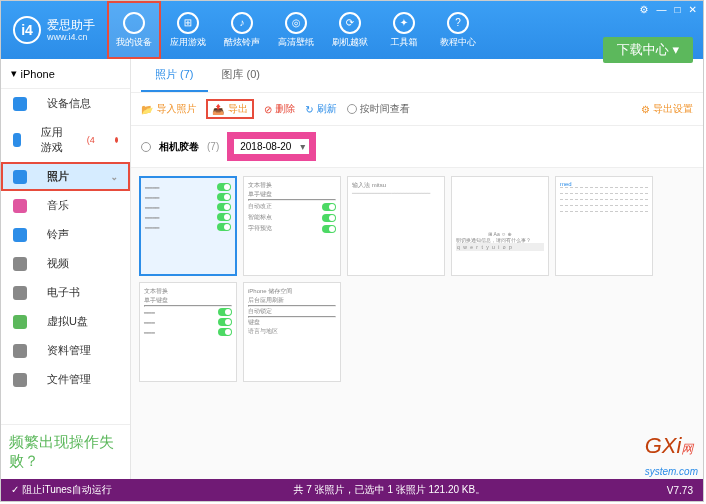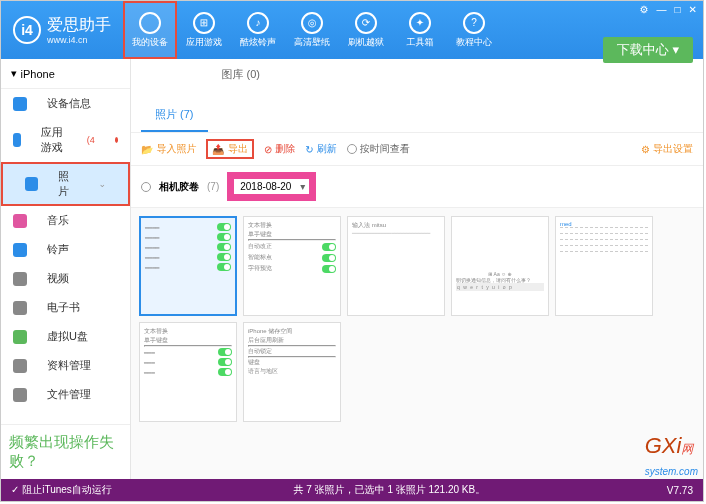--- a/index.html
+++ b/index.html
@@ -1,42 +1,42 @@
 <!DOCTYPE html>
 <html><head>
 <meta charset="utf-8">
 <style>
 * { margin: 0; padding: 0; box-sizing: border-box; font-family: "Microsoft YaHei", Arial, sans-serif; }
 body { width: 706px; height: 504px; overflow: hidden; position: relative; background: #fff; }
 .window { border: 1px solid #ccc; width: 704px; height: 502px; display: flex; flex-direction: column; }
 .titlebar { background: linear-gradient(#3b9ff5, #2c8de8); color: #fff; height: 58px; display: flex; align-items: center; position: relative; }
 .logo { display: flex; align-items: center; padding: 0 12px; gap: 6px; }
 .logo-icon { width: 28px; height: 28px; border: 2px solid #fff; border-radius: 50%; display: flex; align-items: center; justify-content: center; font-weight: bold; font-size: 14px; }
-.logo-text { font-size: 16px; line-height: 1.2; }
+.logo-text { font-size: 12px; line-height: 1.2; }
 .logo-url { font-size: 9px; opacity: .9; }
 .nav { display: flex; height: 100%; }
 .nav-item { width: 54px; display: flex; flex-direction: column; align-items: center; justify-content: center; gap: 2px; font-size: 9px; cursor: pointer; }
 .nav-item.active { background: rgba(255,255,255,.15); border: 2px solid #e74c3c; }
 .nav-icon { width: 22px; height: 22px; border: 2px solid #fff; border-radius: 50%; display: flex; align-items: center; justify-content: center; font-size: 10px; }
 .win-controls { position: absolute; top: 3px; right: 6px; display: flex; gap: 8px; font-size: 10px; }
 .download-btn { position: absolute; right: 10px; top: 36px; background: #5cb85c; color: #fff; padding: 4px 14px; font-size: 13px; border-radius: 2px; }
 .body { flex: 1; display: flex; min-height: 0; }
 .sidebar { width: 130px; border-right: 1px solid #e5e5e5; display: flex; flex-direction: column; }
 .device-header { padding: 8px 10px; font-size: 11px; border-bottom: 1px solid #eee; display: flex; align-items: center; gap: 4px; }
 .side-list { flex: 1; overflow: auto; }
 .side-item { display: flex; align-items: center; gap: 20px; padding: 7px 12px; font-size: 11px; color: #333; cursor: pointer; position: relative; }
-.side-item.selected { background: #d6ecff; border: 2px solid #e74c3c; padding: 5px 22px; }
+.side-item.selected { background: #d6ecff; border: 2px solid #e74c3c; padding: 5px 10px; font-weight: bold; }
 .side-icon { width: 14px; height: 14px; border-radius: 3px; display: inline-block; }
 .dot { width: 6px; height: 6px; background: #e74c3c; border-radius: 50%; margin-left: auto; }
 .chev { margin-left: auto; color: #999; font-size: 9px; }
 .side-footer { padding: 8px; font-size: 15px; color: #5cb85c; border-top: 1px solid #eee; }
 .main { flex: 1; display: flex; flex-direction: column; min-width: 0; }
 .tabs { display: flex; border-bottom: 1px solid #eee; padding: 0 10px; }
 .tab { padding: 8px 14px; font-size: 11px; color: #666; cursor: pointer; }
-.tab.active { color: #2c8de8; border-bottom: 2px solid #2c8de8; margin-top: 40px; }
+.tab.active { color: #2c8de8; border-bottom: 2px solid #2c8de8; }
 .toolbar { display: flex; align-items: center; gap: 10px; padding: 6px 10px; border-bottom: 1px solid #eee; font-size: 10px; }
 .tbtn { display: flex; align-items: center; gap: 3px; color: #666; cursor: pointer; }
 .tbtn.orange { color: #f0932b; }
 .tbtn.red { color: #e74c3c; }
 .tbtn.blue { color: #2c8de8; }
 .tbtn.boxed { border: 2px solid #e74c3c; padding: 1px 4px; }
 .export-settings { margin-left: auto; color: #f0932b; }
 .filter { display: flex; align-items: center; gap: 8px; padding: 6px 10px; font-size: 10px; border-bottom: 1px solid #eee; }
 .radio { width: 10px; height: 10px; border: 1px solid #999; border-radius: 50%; display: inline-block; }
 .date-sel { border: 7px solid #ec4899; padding: 2px 18px 2px 6px; font-size: 10px; position: relative; }

